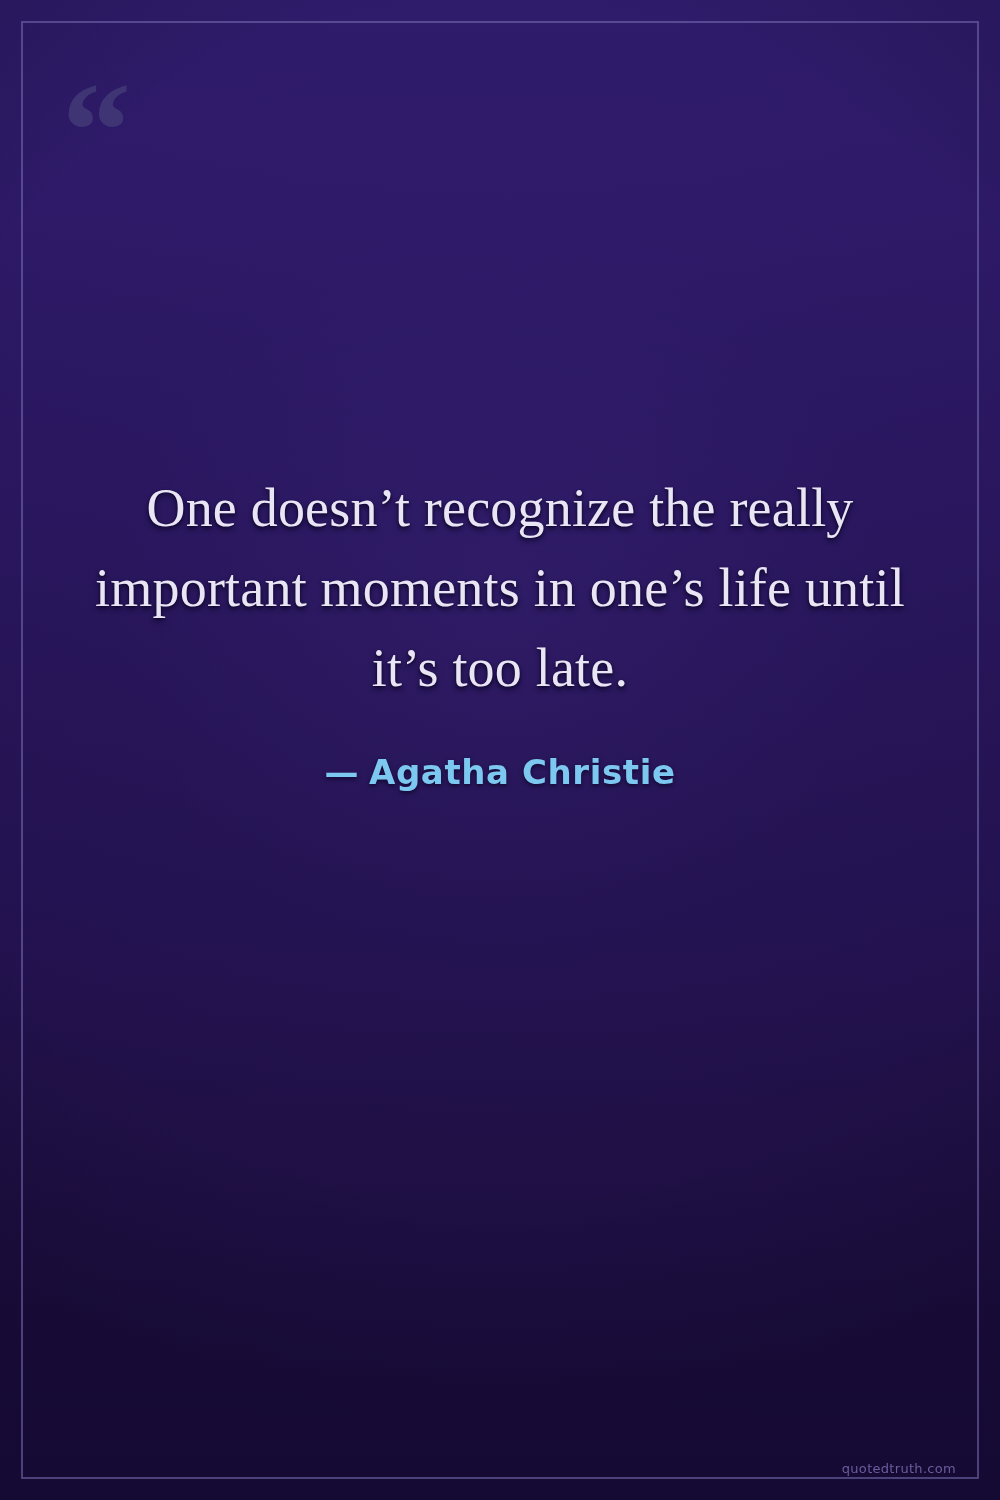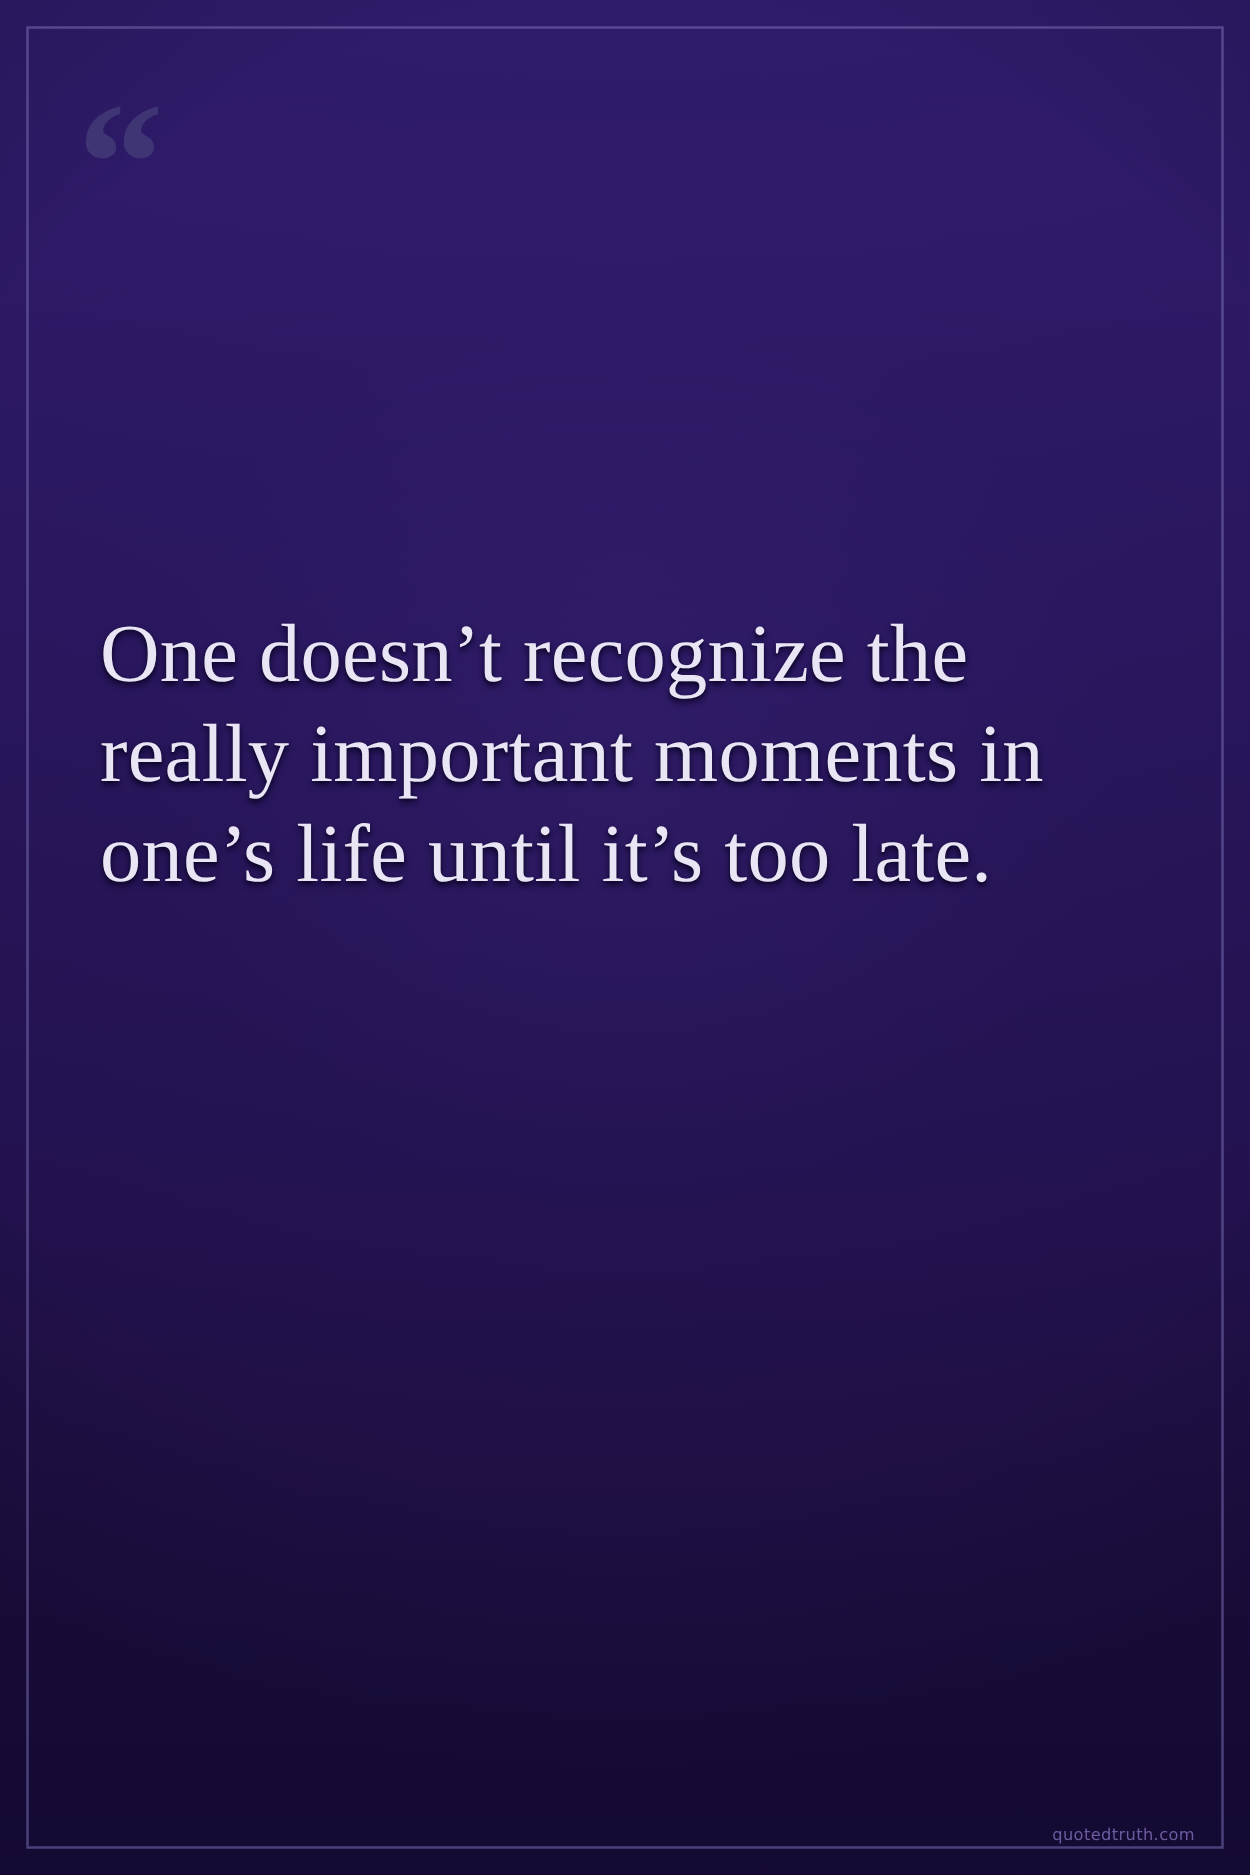--- a/index.html
+++ b/index.html
@@ -68,23 +68,24 @@
     left: 0;
     right: 0;
     top: 468px;
     display: flex;
     flex-direction: column;
     align-items: center;
   }
 
   #quote-text {
     width: 840px;
-    margin: 16px;
+    margin: 0;
+    text-align: center;
     font-family: "Liberation Serif", serif;
-    font-size: 66px;
+    font-size: 54px;
     font-weight: 400;
     line-height: 80px;
     color: #e9e5f4;
     text-shadow: 0 3px 5px rgba(10, 4, 34, 0.85),
                  0 1px 2px rgba(10, 4, 34, 0.55);
     letter-spacing: 0.2px;
   }
 
   #attribution {
     margin-top: 44px;
@@ -121,18 +122,21 @@
   <div id="vignette"></div>
 
   <div id="frame"></div>
 
   <div id="quote-mark">“</div>
 
   <div id="content">
 
     <p id="quote-text">One doesn’t recognize the really important moments in one’s life until it’s too late.</p>
 
+    <div id="attribution">
+      <span class="dash">—</span><span>Agatha Christie</span>
+    </div>
 
   </div>
 
   <div id="watermark">quotedtruth.com</div>
 
 </div>
 
 </body></html>

